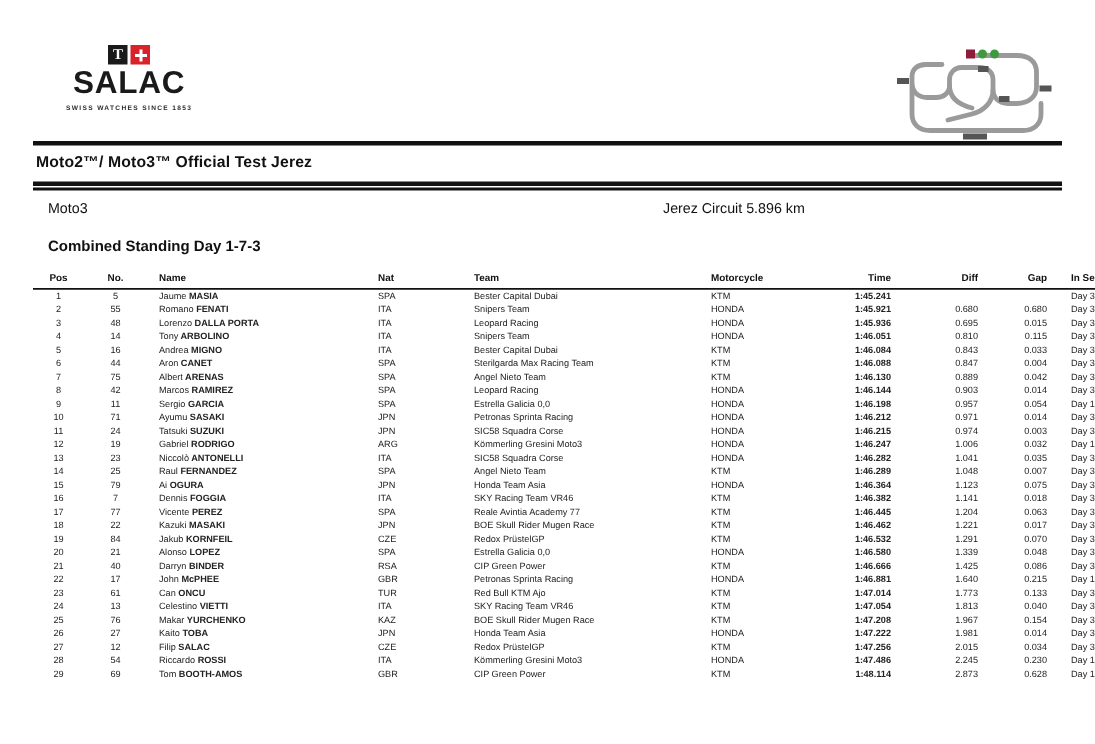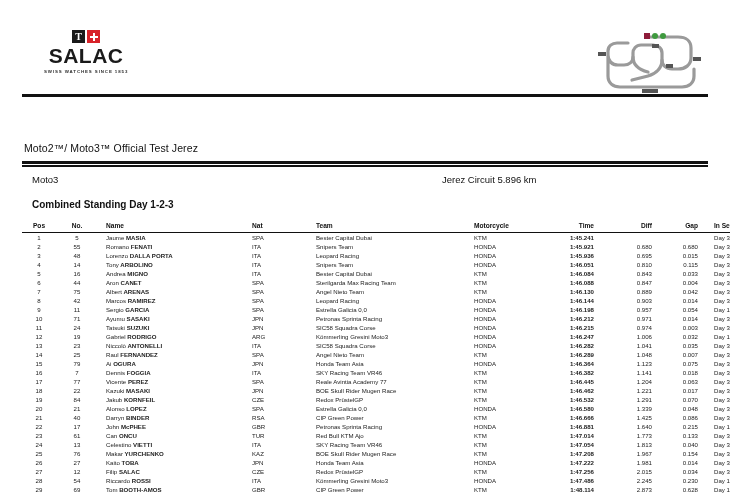--- a/index.html
+++ b/index.html
@@ -43,22 +43,22 @@
     font-size: 4.4px; letter-spacing: 0.9px; color: #2b2b2b; margin-top: 2px;
     font-weight: bold;
   }
   .circuit-map { margin-left: auto; margin-top: 2px; width: 116px; height: 76px; }
   .circuit-map svg { display: block; }
 
   
   .rule-thick { height: 3px; background: #111; margin-top: 2px; }
   .rule-med   { height: 2px; background: #111; }
   .doc-title {
-    font-size: 10.5px; font-weight: normal; color: #111;
-    padding: 5px 0 5px 2px; letter-spacing: 0.1px; margin-top: 40px;
+    font-size: 10.5px; font-weight: bold; color: #111;
+    padding: 5px 0 5px 2px; letter-spacing: 0.1px;
   }
   .meta-row {
     display: flex; align-items: center;
     font-size: 9.5px; font-weight: normal; color: #111;
     padding: 7px 0 6px 10px;
   }
   .meta-class { width: 410px; }
   .subtitle {
     font-size: 10px; font-weight: bold; color: #111;
     padding: 8px 0 10px 10px;
@@ -135,21 +135,21 @@
   <div class="rule-thick"></div>
   <div class="doc-title">Moto2™/ Moto3™ Official Test Jerez</div>
   <div class="rule-thick"></div>
   <div class="rule-med" style="margin-top:1px"></div>
 
   <div class="meta-row">
     <div class="meta-class">Moto3</div>
     <div>Jerez Circuit 5.896 km</div>
   </div>
 
-  <div class="subtitle">Combined Standing Day 1-2-3</div>
+  <div class="subtitle">Combined Standing Day 1-7-3</div>
 
   <table class="results">
     <thead>
       <tr>
         <th class="c-pos">Pos</th>
         <th class="c-no">No.</th>
         <th class="c-name">Name</th>
         <th class="c-nat">Nat</th>
         <th class="c-team">Team</th>
         <th class="c-bike">Motorcycle</th>

